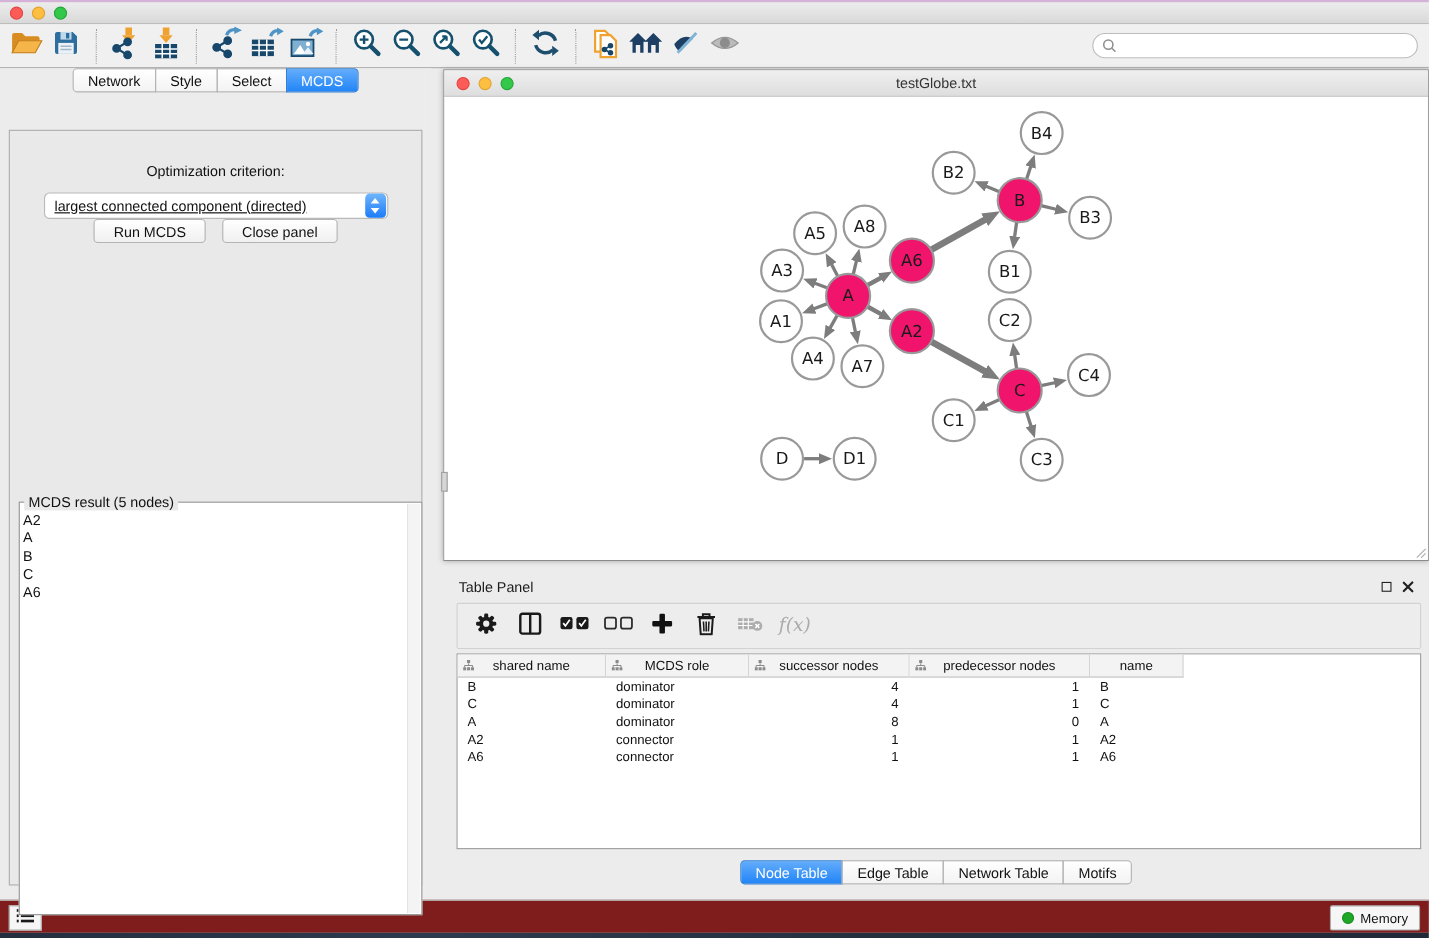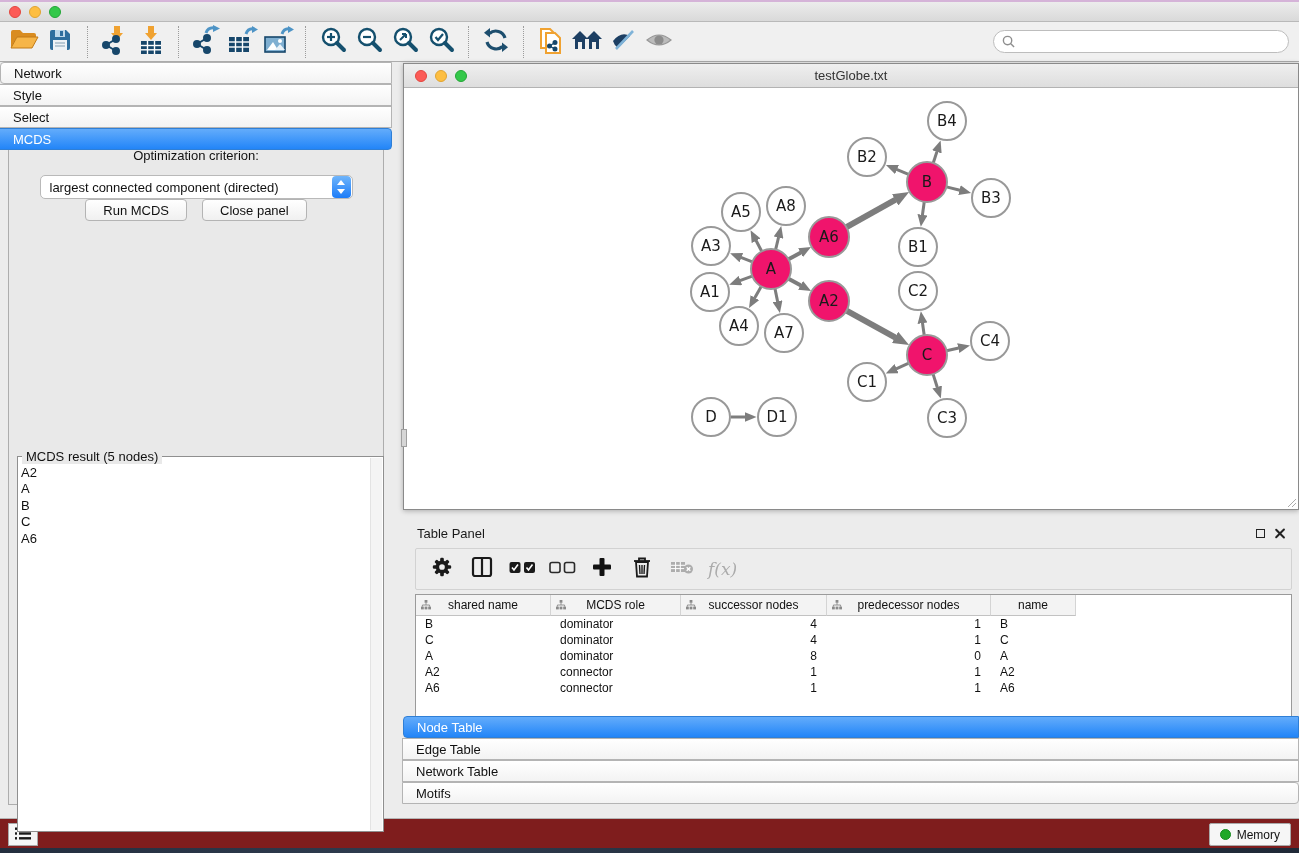--- a/index.html
+++ b/index.html
@@ -30,32 +30,32 @@
   
   .control-panel { position:absolute; left:0; top:62px; width:392px; height:756px; background:#ECECEC; }
   .panel-head { height:30px; display:flex; align-items:center; padding:0 10px; }
   .panel-title { font-size:13px; color:#1A1A1A; }
   .panel-head-icons { margin-left:auto; display:flex; gap:9px; align-items:center; }
   .float-ic { width:9px; height:9px; border:1.6px solid #222; display:inline-block; }
   .close-ic { width:11px; height:11px; display:inline-block; position:relative; }
   .close-ic:before,.close-ic:after { content:""; position:absolute; left:5px; top:-1px; width:2.4px; height:13px; background:#222; border-radius:1px; }
   .close-ic:before { transform:rotate(45deg); } .close-ic:after { transform:rotate(-45deg); }
 
-  .seg { display:flex; justify-content:center; position:relative; z-index:2;flex-direction:column; }
+  .seg { display:flex; justify-content:center; position:relative; z-index:2; }
   .seg-tab { height:22px; line-height:21px; padding:0 13px; font-size:13px; background:linear-gradient(#FFFFFF,#F3F3F3);
     border:1px solid #B4B4B4; margin-left:-1px; color:#111; }
   .seg-tab:first-child { border-radius:4px 0 0 4px; margin-left:0; }
   .seg-tab:last-child { border-radius:0 4px 4px 0; }
   .seg-tab.selected { background:linear-gradient(#63ACFB,#2285F8); color:#FFF; border-color:#2F7FD6; }
 
   .cp-body { position:absolute; left:8px; right:8px; top:67px; bottom:13px; background:#E9E9E9;
     border:1px solid #ADADAD; margin-top:-11px; padding-top:11px; z-index:1; }
   .opt-label { text-align:center; font-size:13px; color:#111; margin-top:18px; }
   .dropdown { width:313px; height:24px; margin:12px auto 0 auto; background:#FFF; border:1px solid #B9B9B9;
-    border-radius:5px; display:flex; align-items:center; position:relative; }
+    border-radius:5px; display:flex; align-items:center; position:relative;text-decoration:underline; }
   .dropdown .dd-text { flex:1; font-size:13px; padding-left:9px; color:#111; white-space:nowrap; overflow:hidden; }
   .dd-stepper { width:19px; height:22px; border-radius:4px; background:linear-gradient(#6FB5FB,#1C7CF8);
     margin-right:1px; position:relative; }
   .dd-stepper:before { content:""; position:absolute; left:5px; top:4px; border-left:4.5px solid transparent;
     border-right:4.5px solid transparent; border-bottom:5px solid #FFF; }
   .dd-stepper:after { content:""; position:absolute; left:5px; bottom:4px; border-left:4.5px solid transparent;
     border-right:4.5px solid transparent; border-top:5px solid #FFF; }
   .btn-row { display:flex; justify-content:center; gap:15px; }
   .mac-btn { height:22px; padding:0 17px; font-size:13px; color:#111; background:linear-gradient(#FFFFFF,#F0F0F0);
     border:1px solid #B4B4B4; border-radius:4px; font-family:inherit; }

